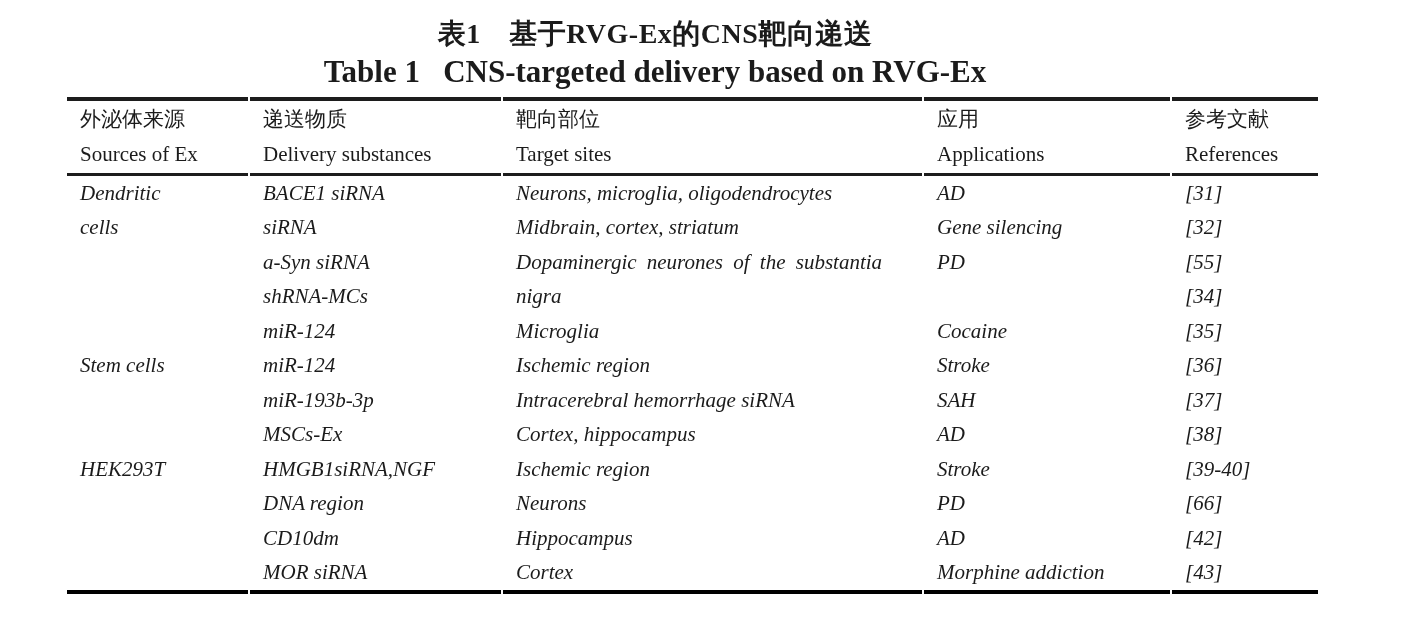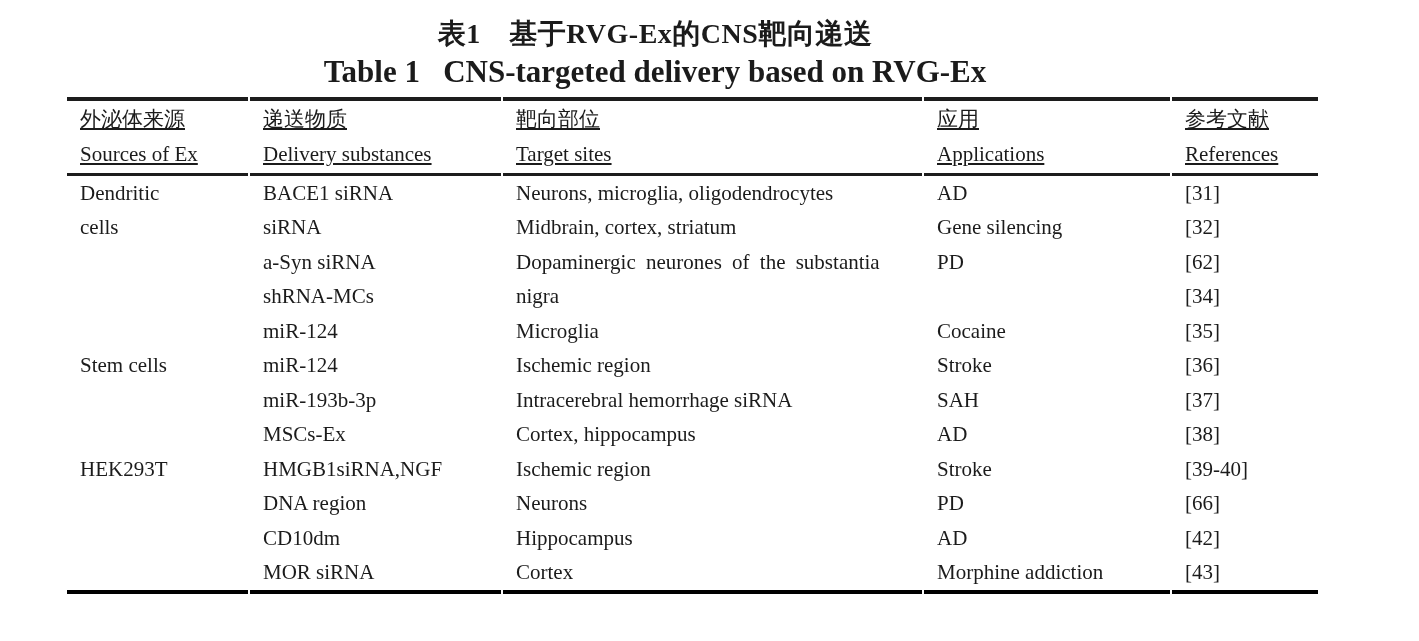--- a/index.html
+++ b/index.html
@@ -56,27 +56,27 @@
     font-weight: normal;
     font-size: 21px;
     white-space: nowrap;
     overflow: visible;
     vertical-align: middle;
   }
   thead th {
     border-top: 4px solid #1c1c1c;
     border-bottom: 3px solid #1c1c1c;
     height: 72px;
-    text-decoration: underline;
   }
   thead .hdr-line {
     line-height: 35px;
   }
   tbody td {
     height: 34.5px;
+    font-style: italic;
   }
   tbody tr:last-child td {
     border-bottom: 4px solid #000000;
   }
   
   tbody tr:nth-child(3) td:nth-child(3) {
     word-spacing: 5px;
   }
 </style>
 </head>
@@ -135,21 +135,21 @@
             <td>siRNA</td>
             <td>Midbrain, cortex, striatum</td>
             <td>Gene silencing</td>
             <td>[32]</td>
           </tr>
           <tr>
             <td></td>
             <td>a-Syn siRNA</td>
             <td>Dopaminergic neurones of the substantia</td>
             <td>PD</td>
-            <td>[62]</td>
+            <td>[55]</td>
           </tr>
           <tr>
             <td></td>
             <td>shRNA-MCs</td>
             <td>nigra</td>
             <td></td>
             <td>[34]</td>
           </tr>
           <tr>
             <td></td>

